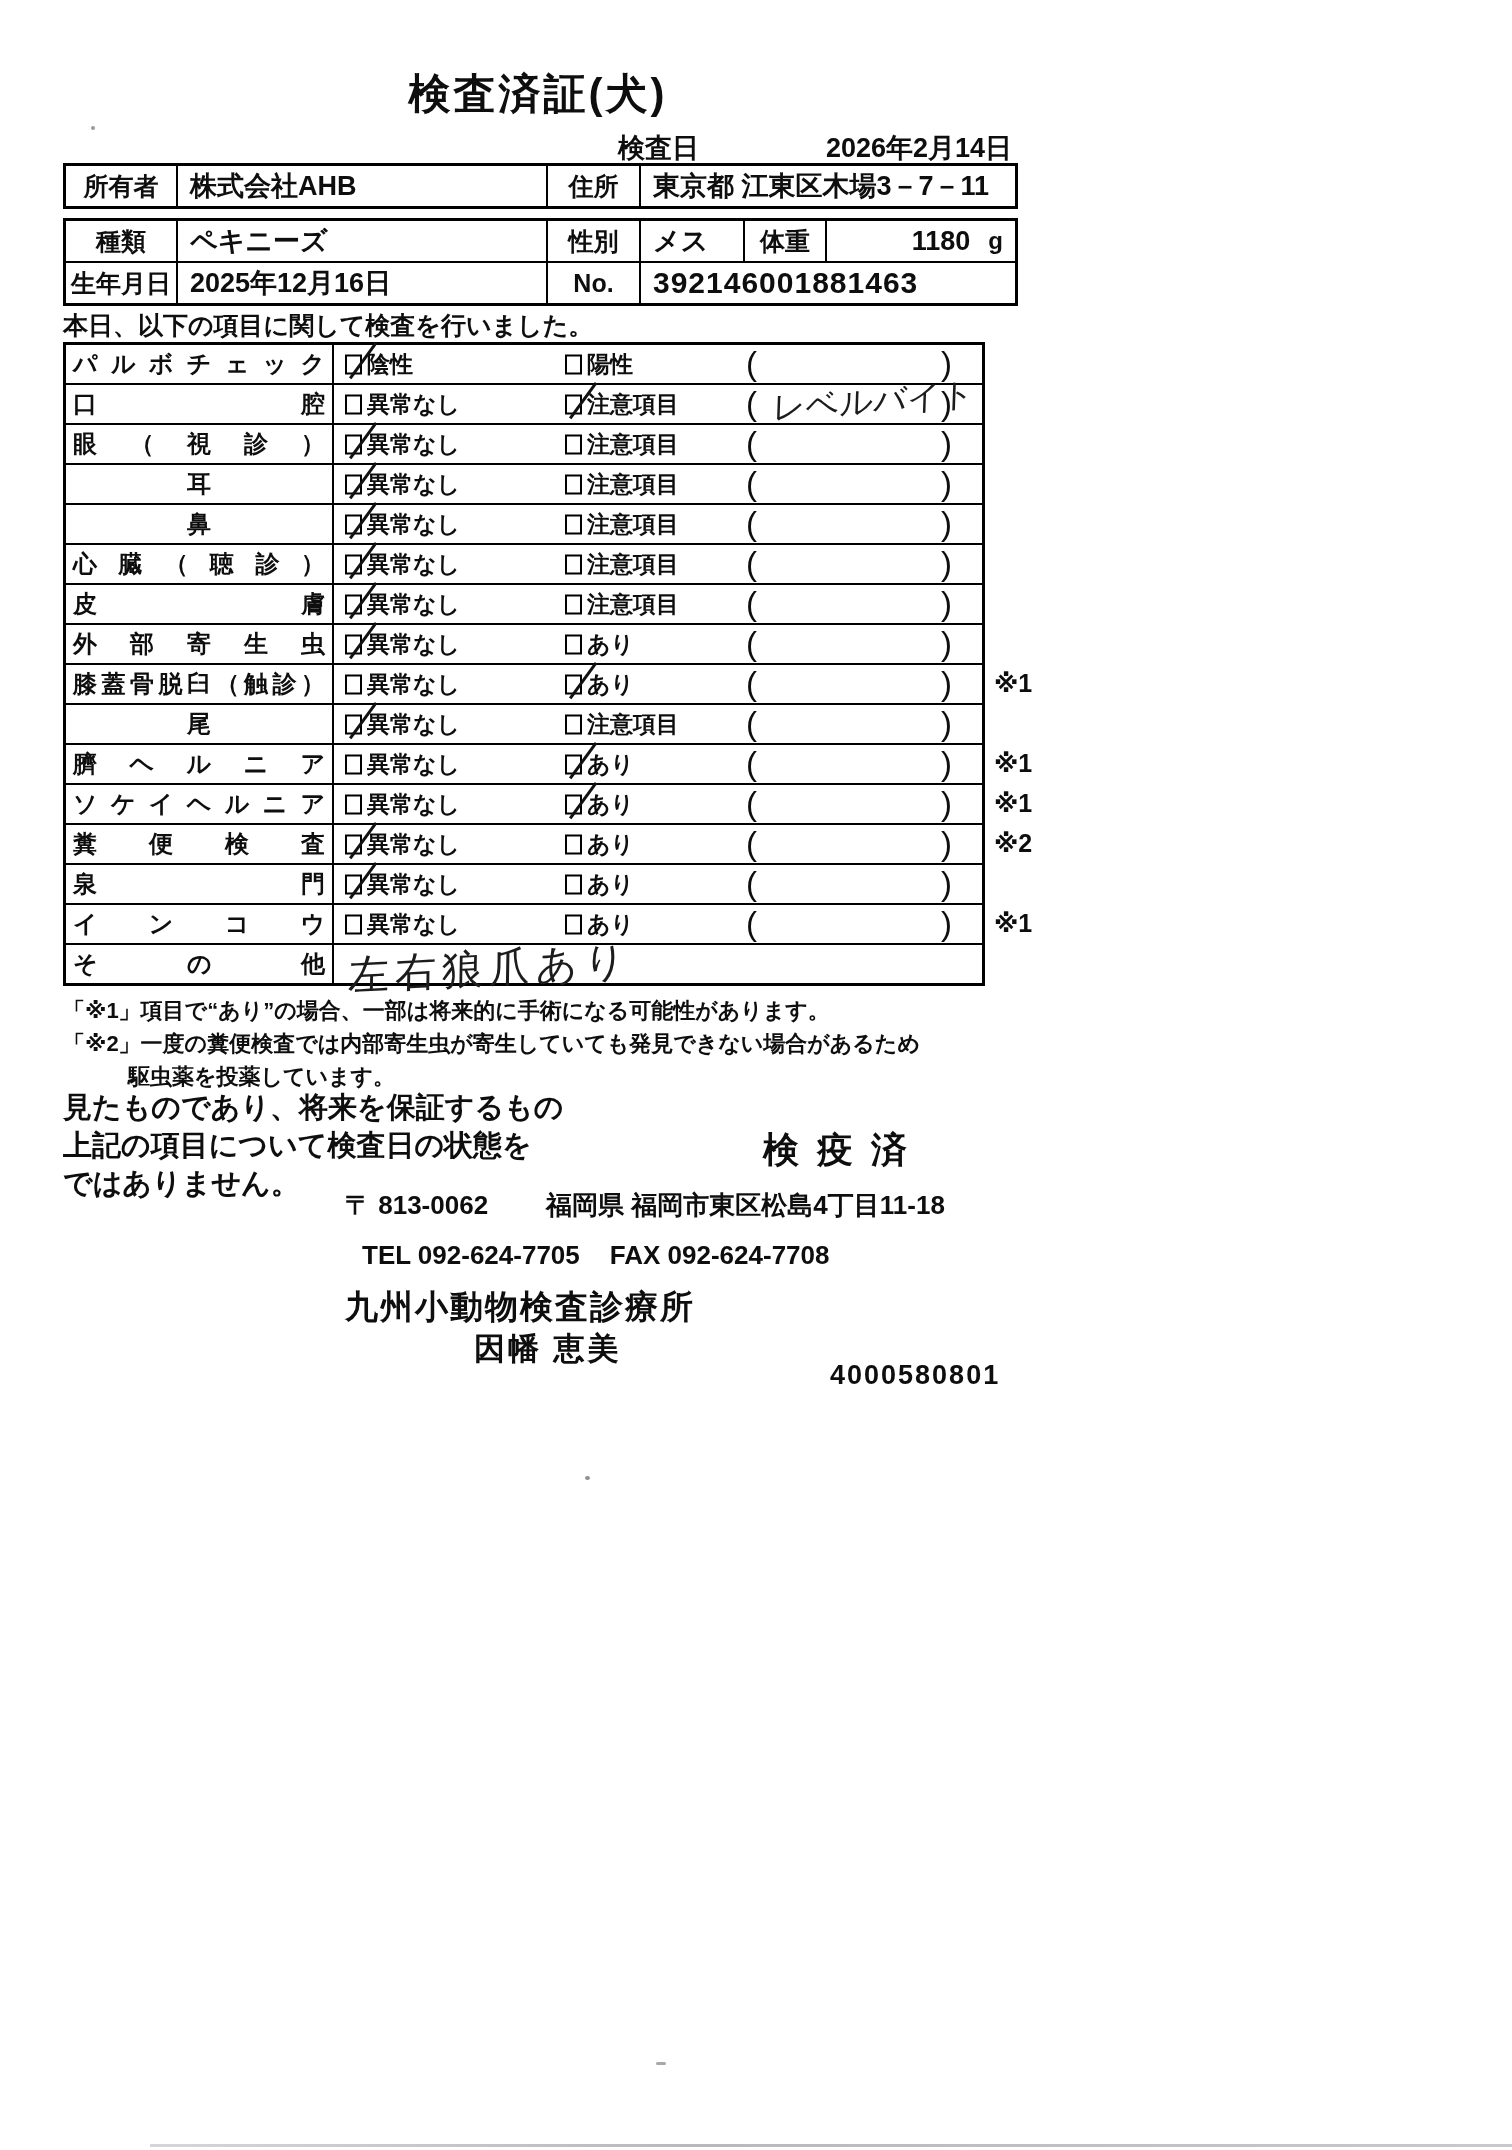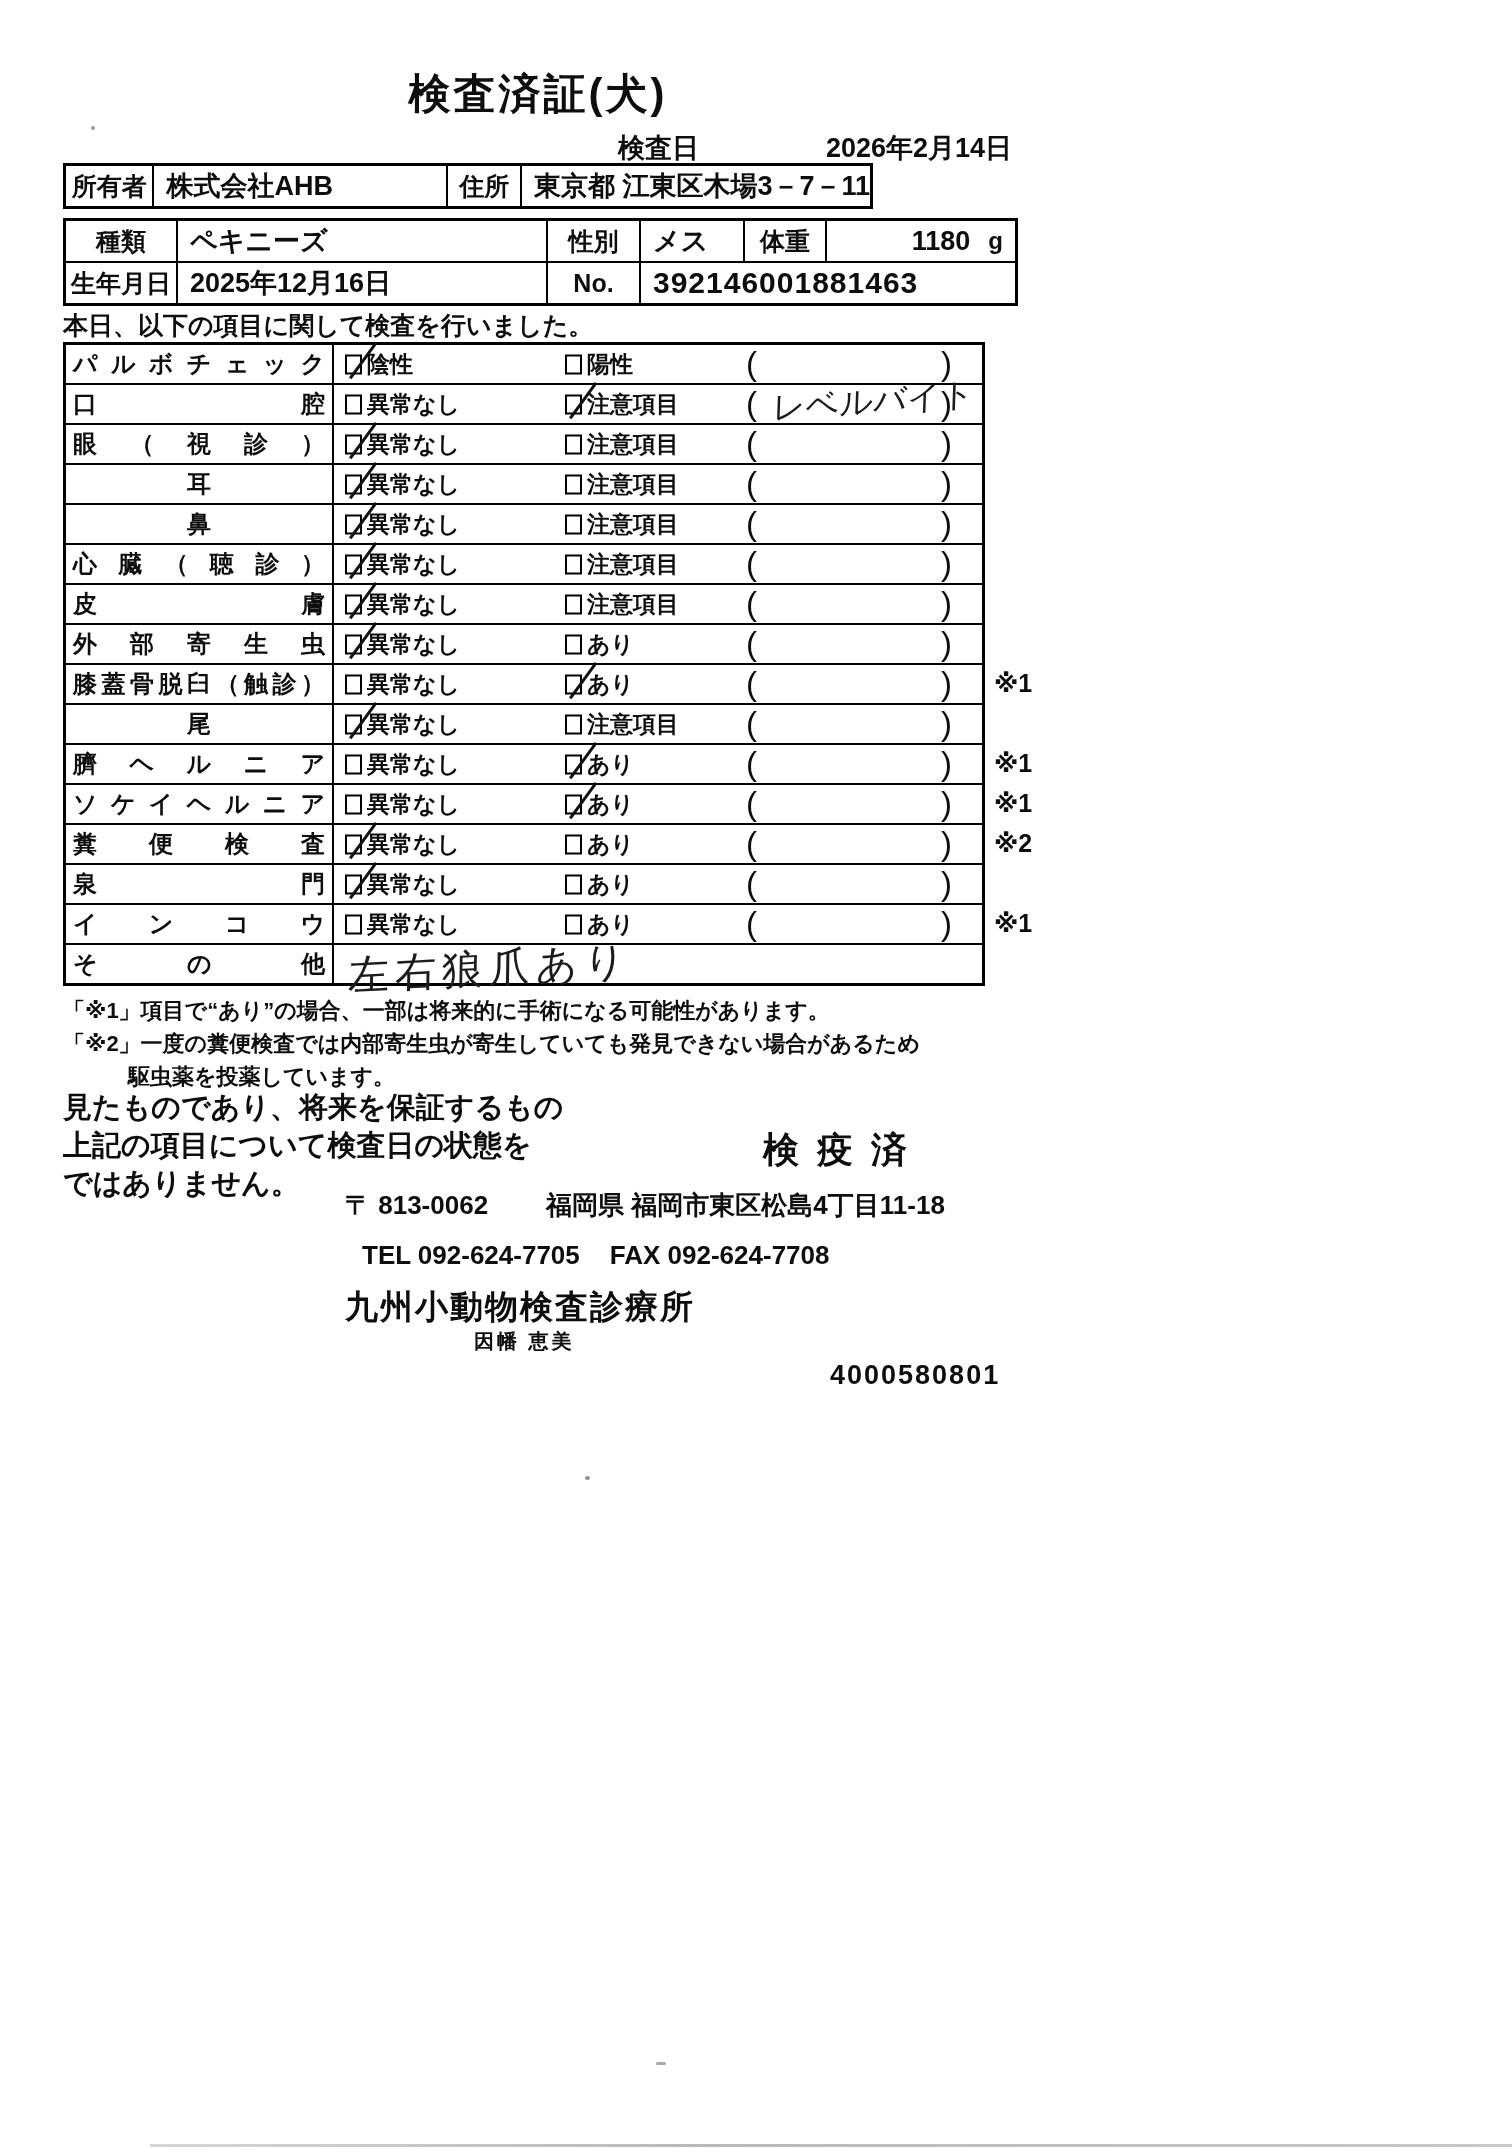--- a/index.html
+++ b/index.html
@@ -14,21 +14,21 @@
   #title {
     left:63px; top:66px; width:950px; text-align:center;
     font-size:42px; font-weight:bold; letter-spacing:3px;
   }
   #date-line { left:63px; top:130px; width:949px; height:32px; font-size:27px; font-weight:bold; }
   #date-line .lbl { position:absolute; left:555px; top:0; }
   #date-line .val { position:absolute; right:0; top:0; }
 
   
   .info-table { left:63px; border:3px solid #000; box-sizing:border-box; background:#fff; }
-  #owner-table { top:163px; width:810px; height:46px; }
+  #owner-table { top:163px; width:955px; height:46px; }
   #dog-table   { top:218px; width:955px; height:88px; }
   .trow { display:flex; height:40px; }
   #dog-table .trow { border-bottom:2px solid #000; }
   #dog-table .trow:last-child { border-bottom:none; height:40px; }
   #owner-table .trow { height:40px; }
   .tcell {
     box-sizing:border-box; border-right:2px solid #000;
     display:flex; align-items:center; font-weight:bold; overflow:visible; white-space:nowrap;
   }
   .tcell:last-child { border-right:none; }
@@ -78,21 +78,21 @@
   
   #disclaimer { left:63px; top:1088px; font-size:29px; font-weight:bold; line-height:38px; }
   #stamp { left:763px; top:1126px; font-size:36px; font-weight:bold; letter-spacing:18px; white-space:nowrap; }
 
   
   #postal-line { left:345px; top:1188px; font-size:26px; font-weight:bold; white-space:nowrap; }
   #postal-line .gap { display:inline-block; width:58px; }
   #tel-line { left:362px; top:1240px; font-size:26px; font-weight:bold; white-space:nowrap; }
   #tel-line .gap { display:inline-block; width:30px; }
   #clinic-name { left:345px; top:1285px; font-size:33px; font-weight:bold; letter-spacing:2px; }
-  #examiner { left:474px; top:1328px; font-size:20px; font-weight:bold; letter-spacing:3px; }
+  #examiner { left:474px; top:1328px; font-size:31px; font-weight:bold; letter-spacing:3px; }
   #doc-code { left:830px; top:1360px; font-size:27px; font-weight:bold; letter-spacing:2px; }
 
   
   .speck { position:absolute; background:#9a9a9a; border-radius:50%; }
   #speck1 { left:91px; top:126px; width:4px; height:4px; }
   #speck2 { left:585px; top:1476px; width:5px; height:4px; background:#8f8f8f; }
   #speck3 { left:656px; top:2062px; width:10px; height:3px; border-radius:2px; background:#a8a8a8; }
   #bottom-edge { position:absolute; left:150px; bottom:3px; width:1362px; height:3px;
     background:linear-gradient(to right,#d6d6d6,#b9b9b9 40%,#c9c9c9); }
 </style>

